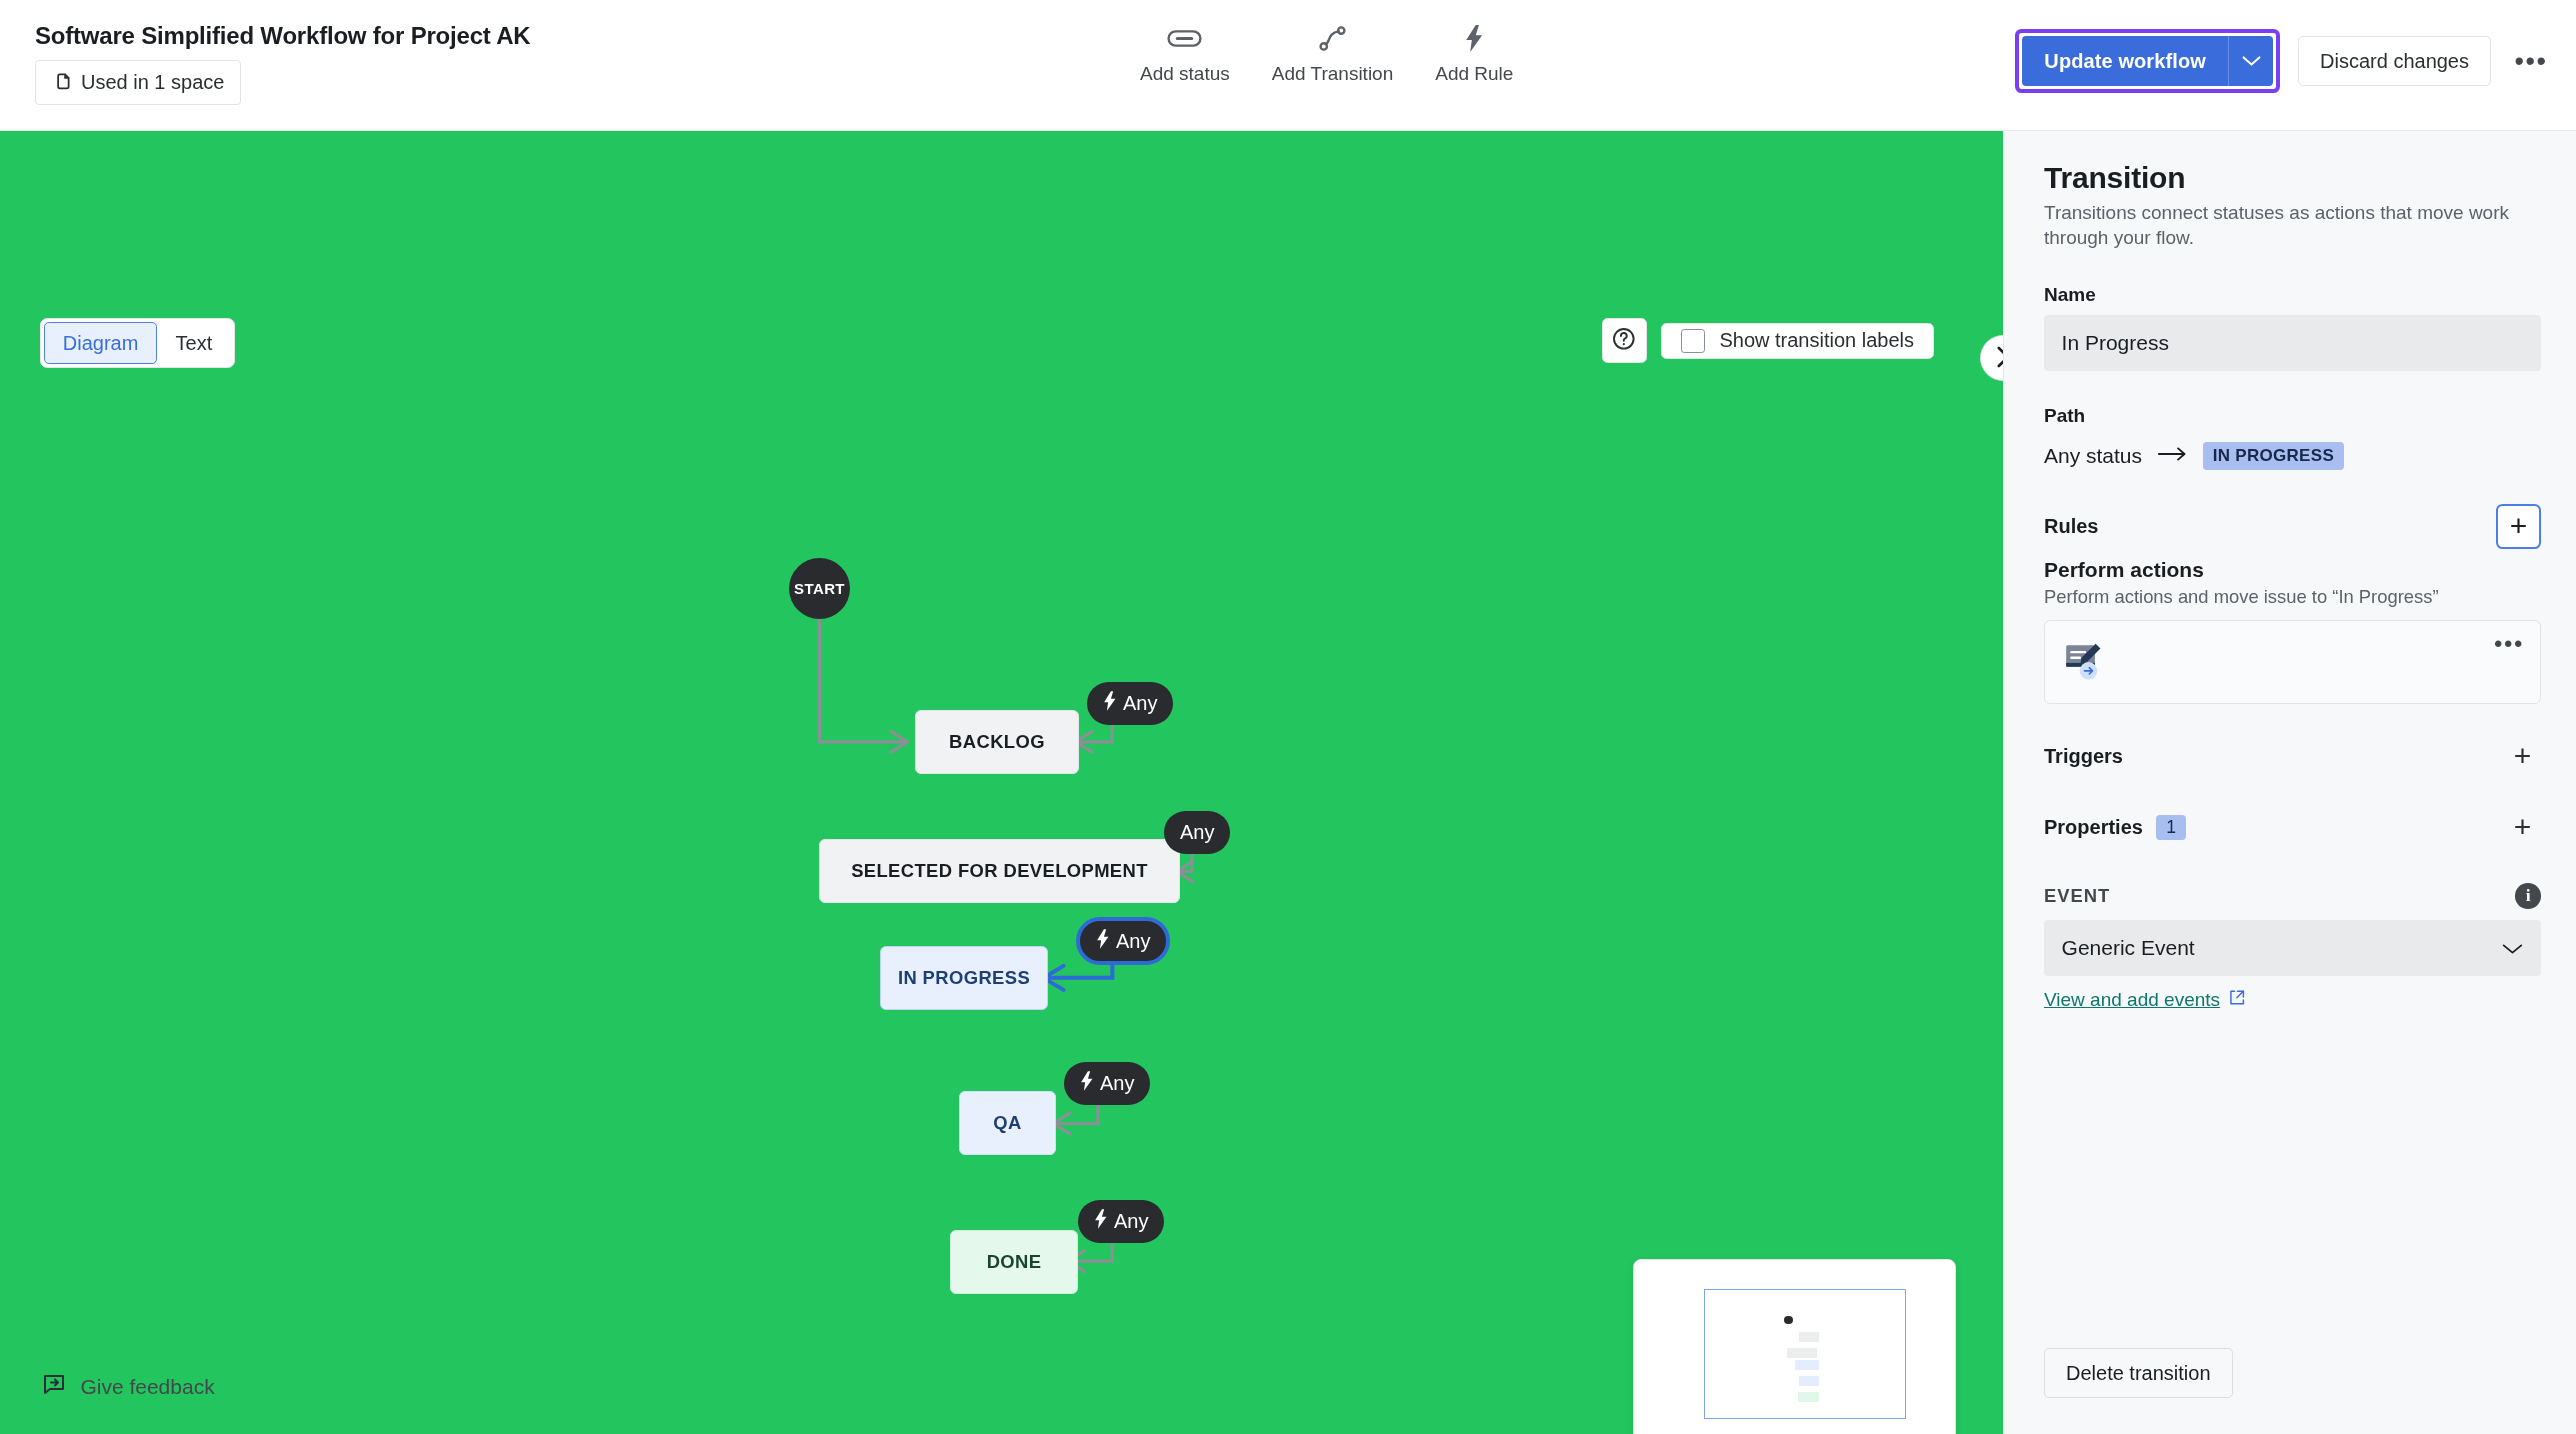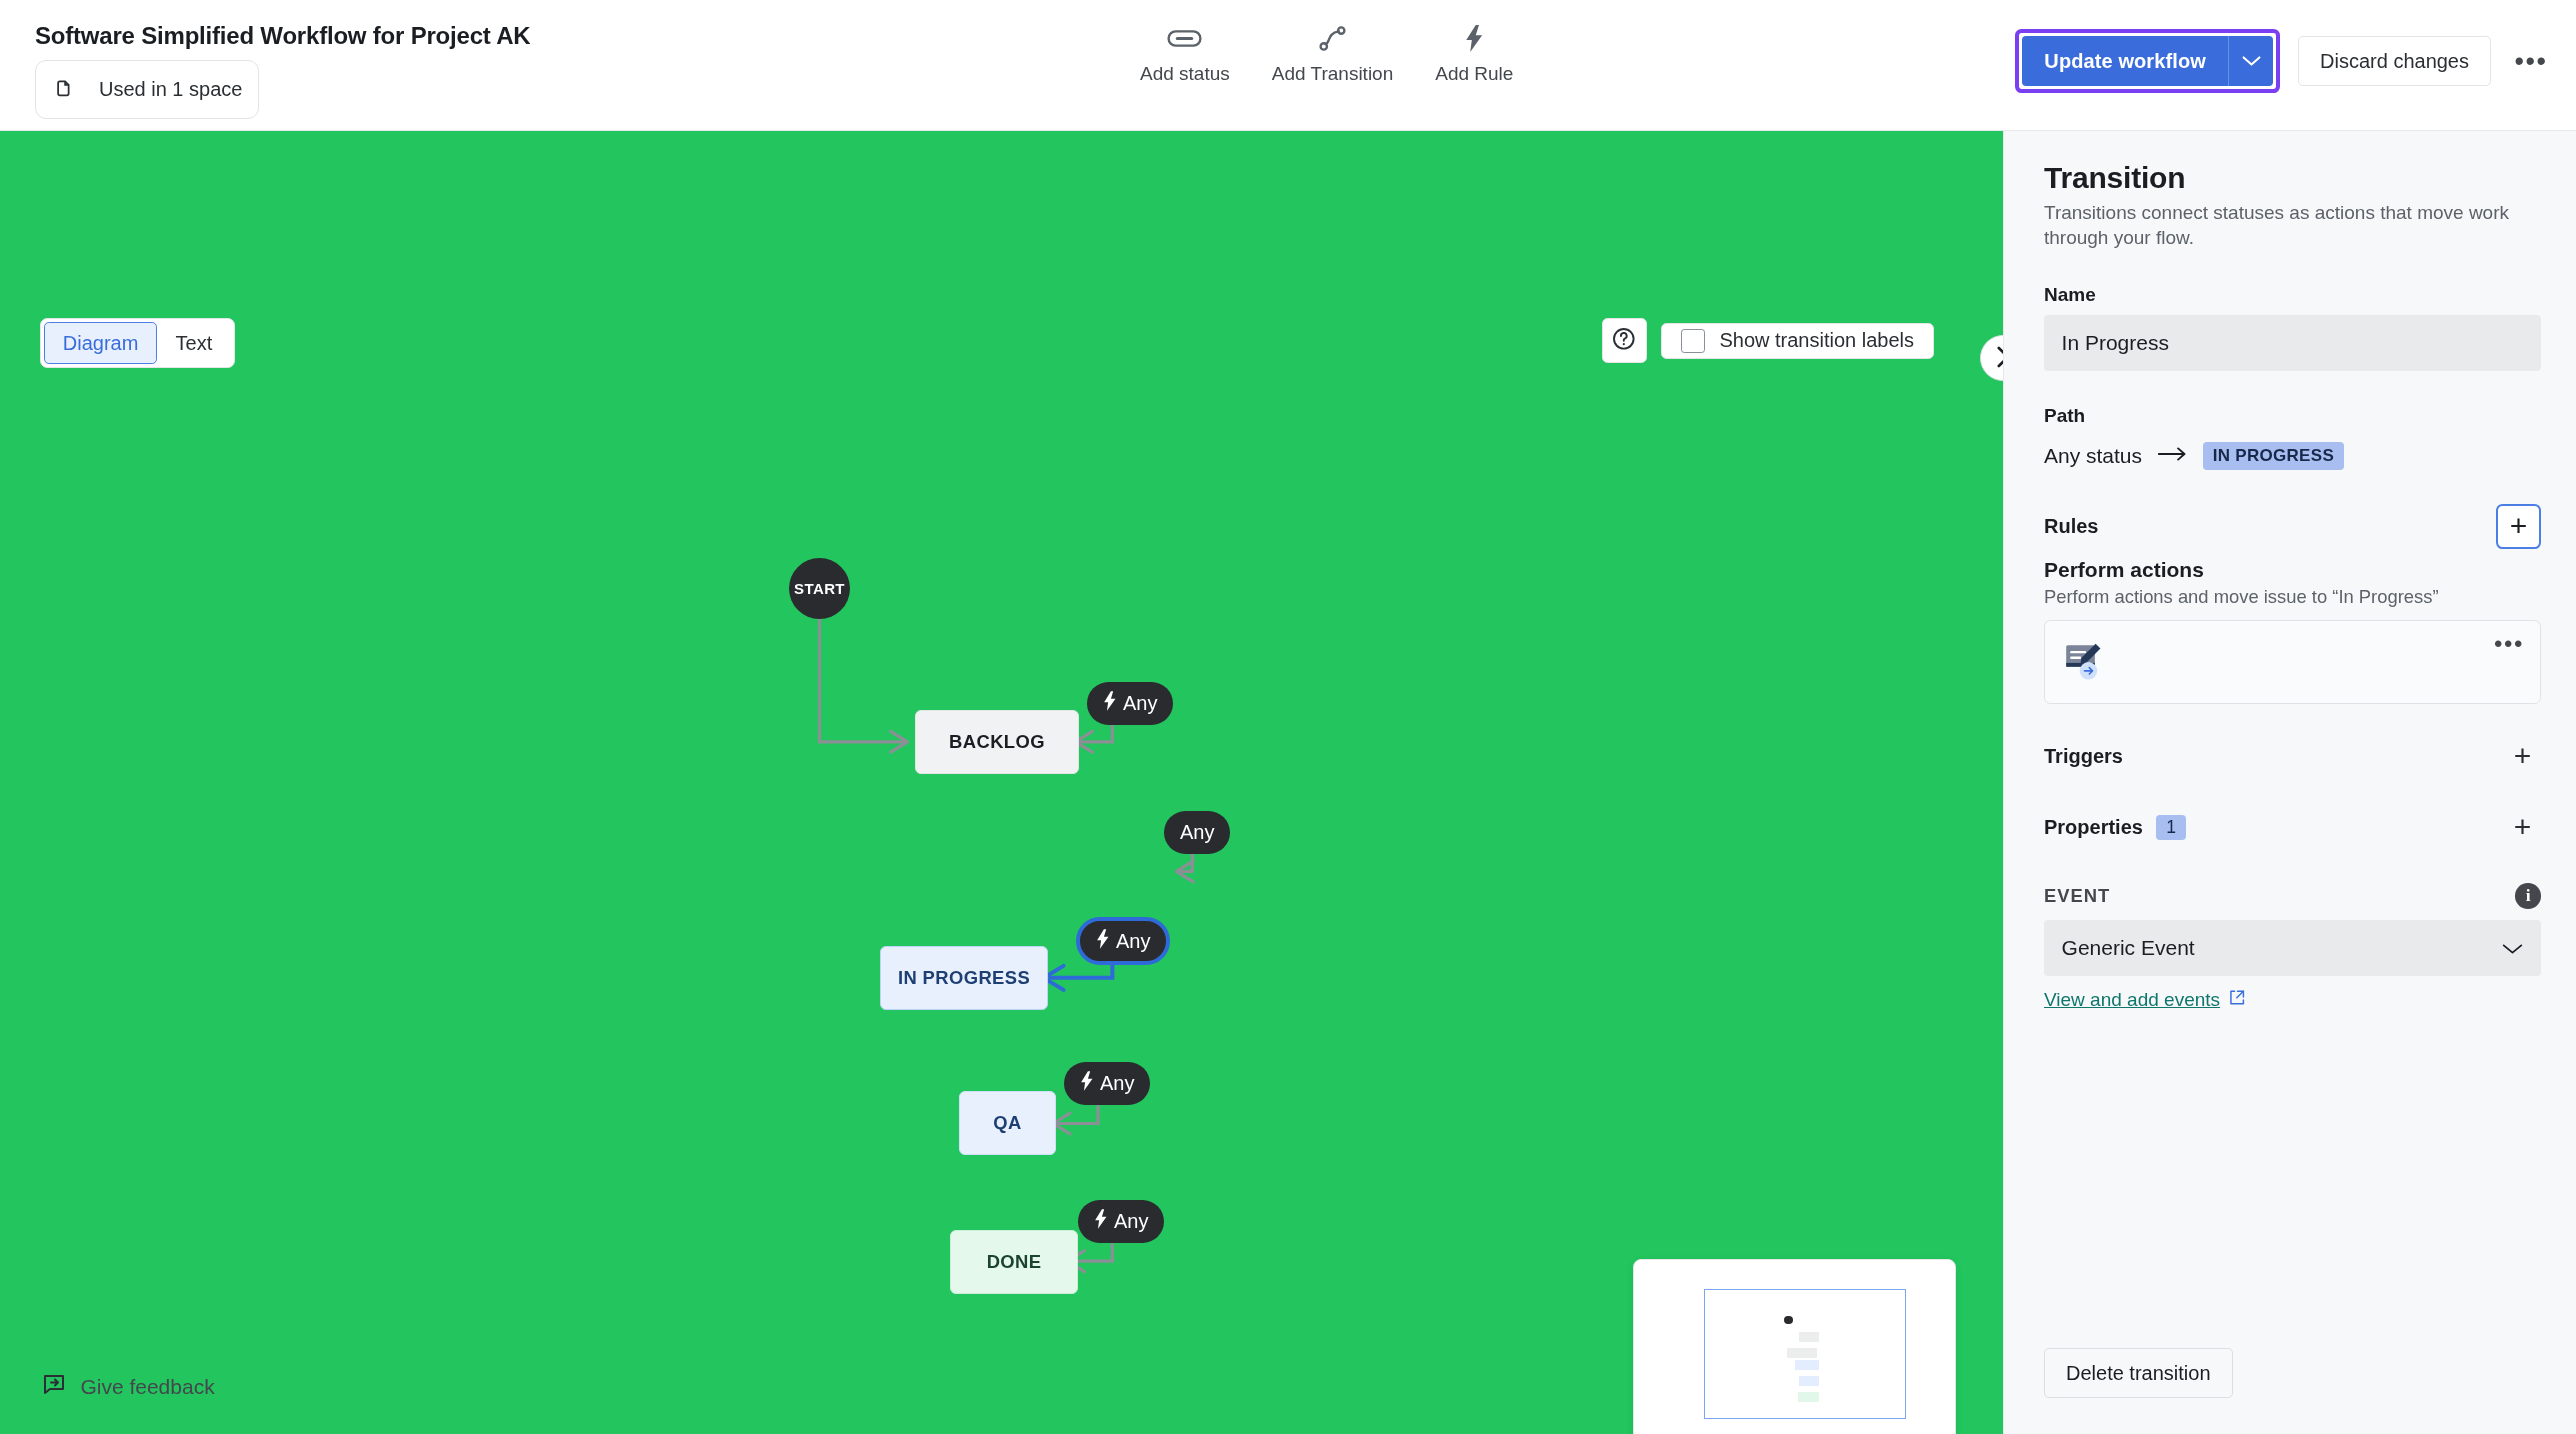--- a/index.html
+++ b/index.html
@@ -19,23 +19,23 @@
     border-bottom: 0.8px solid #e6e8eb;
     background: #fff;
   }
   .hdr-left { position: absolute; left: 35px; top: 21px; }
   .wf-title {
     font-size: 24px; font-weight: bold; color: #1a1d21; letter-spacing: -0.2px;
     line-height: 29px;
   }
   .space-chip {
     margin-top: 9.6px;
-    display: inline-flex; align-items: center; gap: 26px;
-    height: 59px; padding: 0 16px;
-    border: 0.8px solid #e1e3e6; border-radius: 11px;
+    display: inline-flex; align-items: center; gap: 8px;
+    height: 45px; padding: 0 16px;
+    border: 0.8px solid #e1e3e6; border-radius: 4px;
     background: #fff;
     font-size: 20px; color: #2b2f33;
   }
   .space-chip svg { display: block; }
 
   .hdr-center {
     position: absolute; left: 1119px; top: 24px;
     display: flex; gap: 0;
   }
   .tool-btn {
@@ -376,20 +376,23 @@
         </div>
         <div class="badge" style="left:1087px;top:551px">
           <span>
             <svg width="13.6" height="20" viewBox="0 0 24 34" fill="#fff">
                 <path d="M14 0L2 19h7l-2 15L22 13h-8l4-13z"></path>
               </svg>
           </span>
           <span>Any</span>
         </div>
 
+        <div class="node grey" style="left:819px;top:708px;width:361px;height:64px">
+          <span>SELECTED FOR DEVELOPMENT</span>
+        </div>
         <div class="badge" style="left:1164px;top:680px">
           <span>Any</span>
         </div>
 
         <div class="node blue-sel" style="left:880px;top:815px;width:168px;height:64px">
           <span>IN PROGRESS</span>
         </div>
         <div class="badge sel" style="left:1076px;top:786px">
           <span>
             <svg width="13.6" height="20" viewBox="0 0 24 34" fill="#fff">

